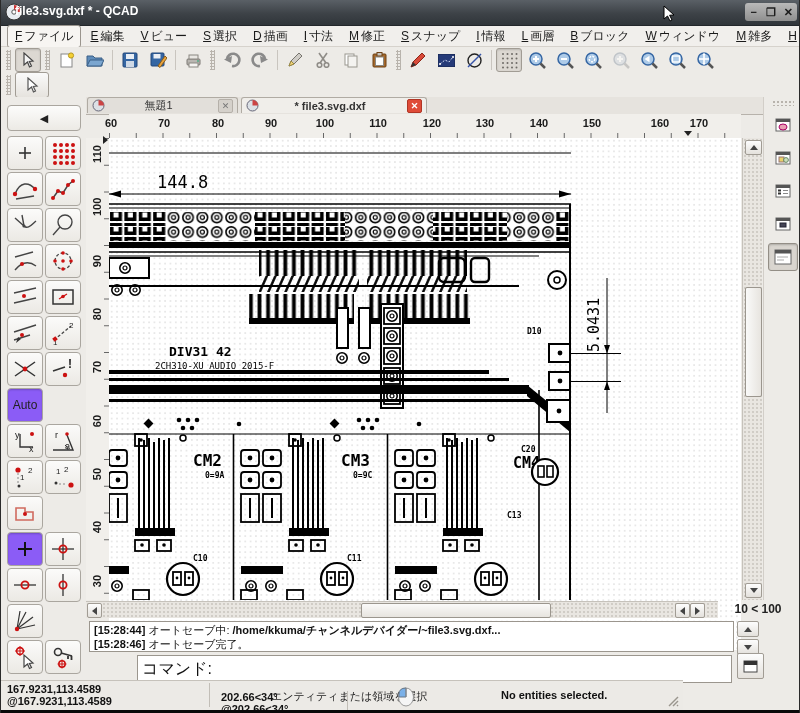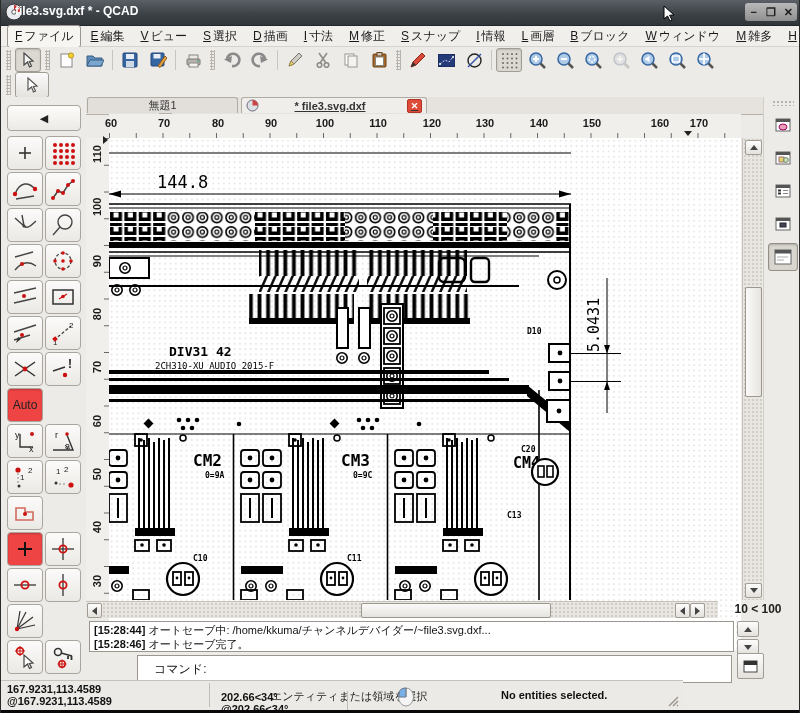--- a/index.html
+++ b/index.html
@@ -29,28 +29,28 @@
   .btn.pressed{background:#dcd8d2;border:1px solid #a19c94;box-shadow:inset 0 1px 2px rgba(0,0,0,.15);}
   .btn.raised{border:1px solid #a19c94;background:linear-gradient(#fafafa,#e6e3de);}
   
   #sidebar{left:0;top:97px;width:85px;height:580px;background:#edebe7;}
   #back-btn{left:6px;top:8px;width:72px;height:24px;}
   .wbtn{border:1px solid #aaa69f;border-radius:4px;background:linear-gradient(#fcfcfb,#eceae5);
         display:flex;align-items:center;justify-content:center;font-size:11px;color:#222;}
   .tool-grid{position:absolute;left:5px;top:38px;width:78px;display:flex;flex-wrap:wrap;}
   .tbtn{width:36px;height:34px;margin:1px;border:1px solid #aaa69f;border-radius:4px;
         background:linear-gradient(#fbfbfa,#ebe9e4);display:flex;align-items:center;justify-content:center;box-sizing:border-box;}
-  .tbtn.pressed{background:#ef4444;box-shadow:inset 0 1px 2px rgba(0,0,0,.2);}
+  .tbtn.pressed{background:#8b5cf6;box-shadow:inset 0 1px 2px rgba(0,0,0,.2);}
   .tbtn.auto{width:36px;font-size:12px;color:#222;}
   
   #tabbar{left:85px;top:97px;width:677px;height:17px;border-bottom:1px solid #b7b2ab;background:#e6e3de;}
   .tab{position:absolute;top:0;height:16px;border:1px solid #b0aba3;border-bottom:none;border-radius:3px 3px 0 0;
        display:flex;align-items:center;font-size:11px;color:#333;padding:0 4px;box-sizing:border-box;}
-  .tab.inactive{background:#e2dfda;flex-direction:column;}
-  .tab.active{background:#f0eeea;font-weight:bold;text-decoration:underline;}
+  .tab.inactive{background:#e2dfda;}
+  .tab.active{background:#f0eeea;font-weight:bold;}
   .tab-close{width:13px;height:12px;border-radius:2px;margin-left:6px;display:flex;align-items:center;justify-content:center;
              font-size:9px;line-height:10px;}
   .tab-close.gray{background:#d5d1cb;color:#777;border:1px solid #b5b0a9;}
   .tab-close.red{background:#df4b38;color:#fff;border:1px solid #b03525;}
   
   #corner{left:85px;top:114px;width:23px;height:24px;background:#efedе9;border-right:1px solid #c4c0b9;border-bottom:1px solid #c4c0b9;}
   #hruler{left:108px;top:114px;width:632px;height:24px;background:#f1efeb;border-bottom:1px solid #b5b1aa;
           background-image:repeating-linear-gradient(to right,transparent 0,transparent 25.7px,#666 25.7px,#666 26.75px);
           background-size:26.75px 5px;background-position:1px 100%;background-repeat:repeat-x;}
   .hnum{position:absolute;top:3px;transform:translateX(-50%);font-size:11px;font-weight:bold;color:#1a1a1a;}
@@ -68,24 +68,24 @@
   #vscroll{left:741px;top:138px;width:19px;height:462px;background:#e9e6e1;border-left:1px solid #c6c2bb;
            background-image:radial-gradient(#cfcbc4 .7px,transparent .8px);background-size:4px 4px;}
   #vthumb{left:2px;top:149px;width:15px;height:108px;background:linear-gradient(90deg,#fafaf9,#e7e4df);border:1px solid #9b968e;border-radius:2px;}
   #hscroll{left:85px;top:601px;width:632px;height:16px;background:#e9e6e1;border-top:1px solid #c6c2bb;
            background-image:radial-gradient(#cfcbc4 .7px,transparent .8px);background-size:4px 4px;}
   #hthumb{left:275px;top:1px;width:188px;height:13px;background:linear-gradient(#fafaf9,#e7e4df);border:1px solid #9b968e;border-radius:2px;}
   #range-label{left:722px;top:602px;width:70px;font-size:12px;font-weight:bold;color:#222;text-align:center;}
   
   #logbox{left:88px;top:621px;width:645px;height:31px;background:#fff;border:1px solid #9b968e;font-size:11px;
           padding:1px 4px;box-sizing:border-box;line-height:14px;color:#111;overflow:hidden;}
-  .logtime{font-weight:bold;} .logpath{font-weight:normal;}
+  .logtime{font-weight:bold;} .logpath{font-weight:bold;}
   #logscroll{left:736px;top:621px;width:22px;height:31px;}
   #cmdrow{left:136px;top:655px;width:595px;height:28px;background:#fff;border:1px solid #9b968e;display:flex;align-items:center;
-          font-size:12px;color:#111;padding-left:16px;box-sizing:border-box;}
+          font-size:16px;color:#111;padding-left:4px;box-sizing:border-box;}
   #cmdbtn{left:736px;top:653px;width:25px;height:24px;}
   
   #statusbar{left:0;top:680px;width:682px;height:29px;background:#eceae6;border-top:1px solid #c6c2bb;font-size:11px;color:#111;}
   .spanel{position:absolute;top:2px;height:24px;border-right:1px solid #c2beb7;padding:0 6px;}
   .sline{line-height:12px;font-weight:bold;white-space:nowrap;}
   #blackbar{left:0;top:710px;width:800px;height:3px;background:#090909;}
   
   #rightdock{left:762px;top:97px;width:38px;height:503px;background:#edebe7;border-left:1px solid #d2cec8;}
   .dock-grip{margin:3px auto;width:22px;height:6px;background-image:radial-gradient(#b8b3ac 1px,transparent 1.1px);background-size:4px 4px;}
   .dock-btn{width:28px;height:26px;margin:5px auto;border:1px solid transparent;border-radius:3px;display:flex;align-items:center;justify-content:center;}

